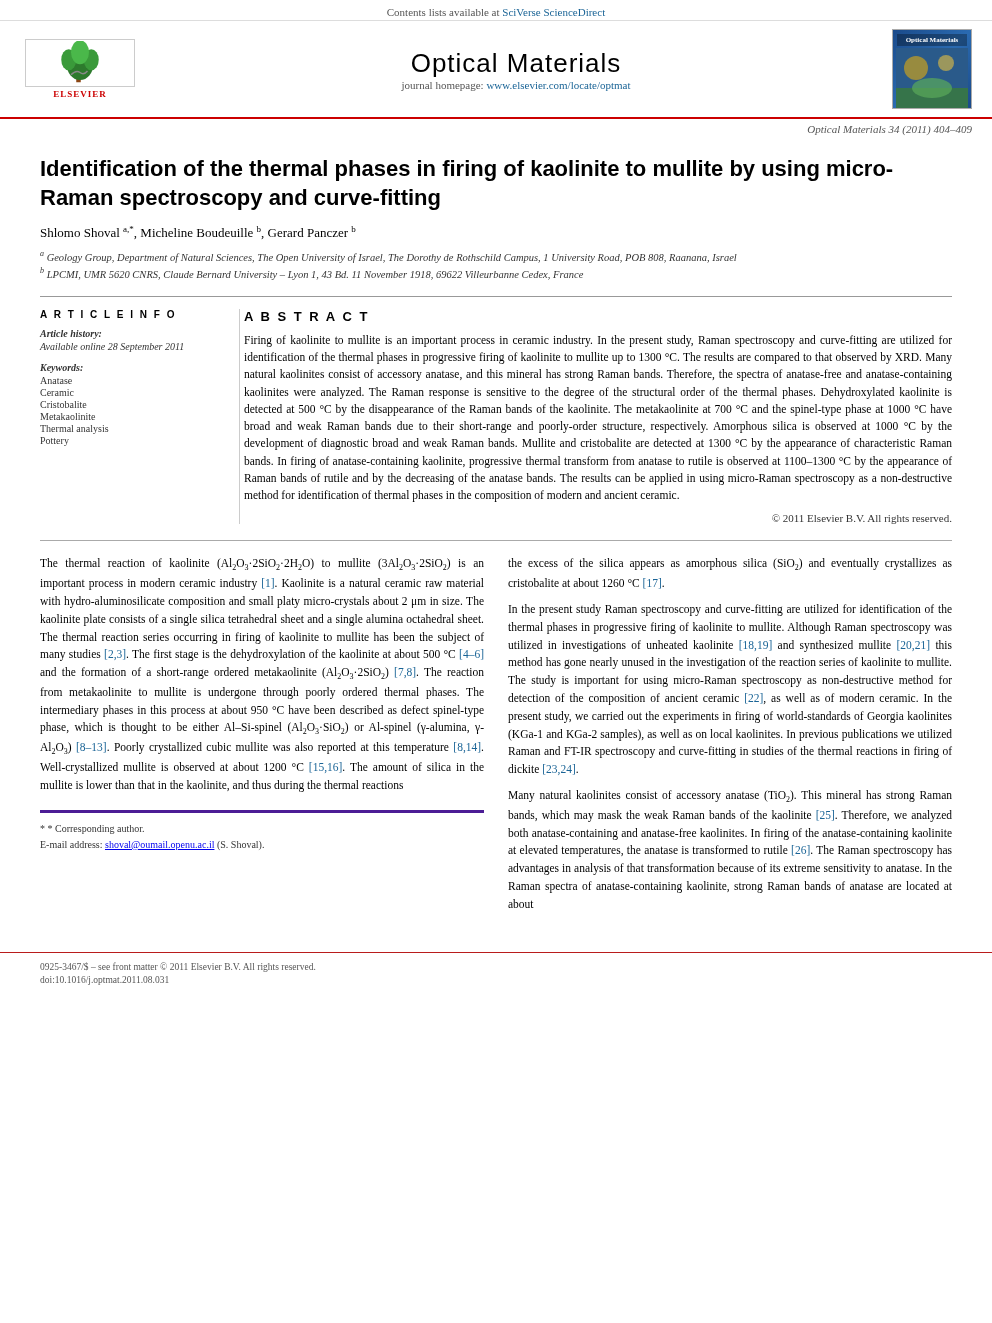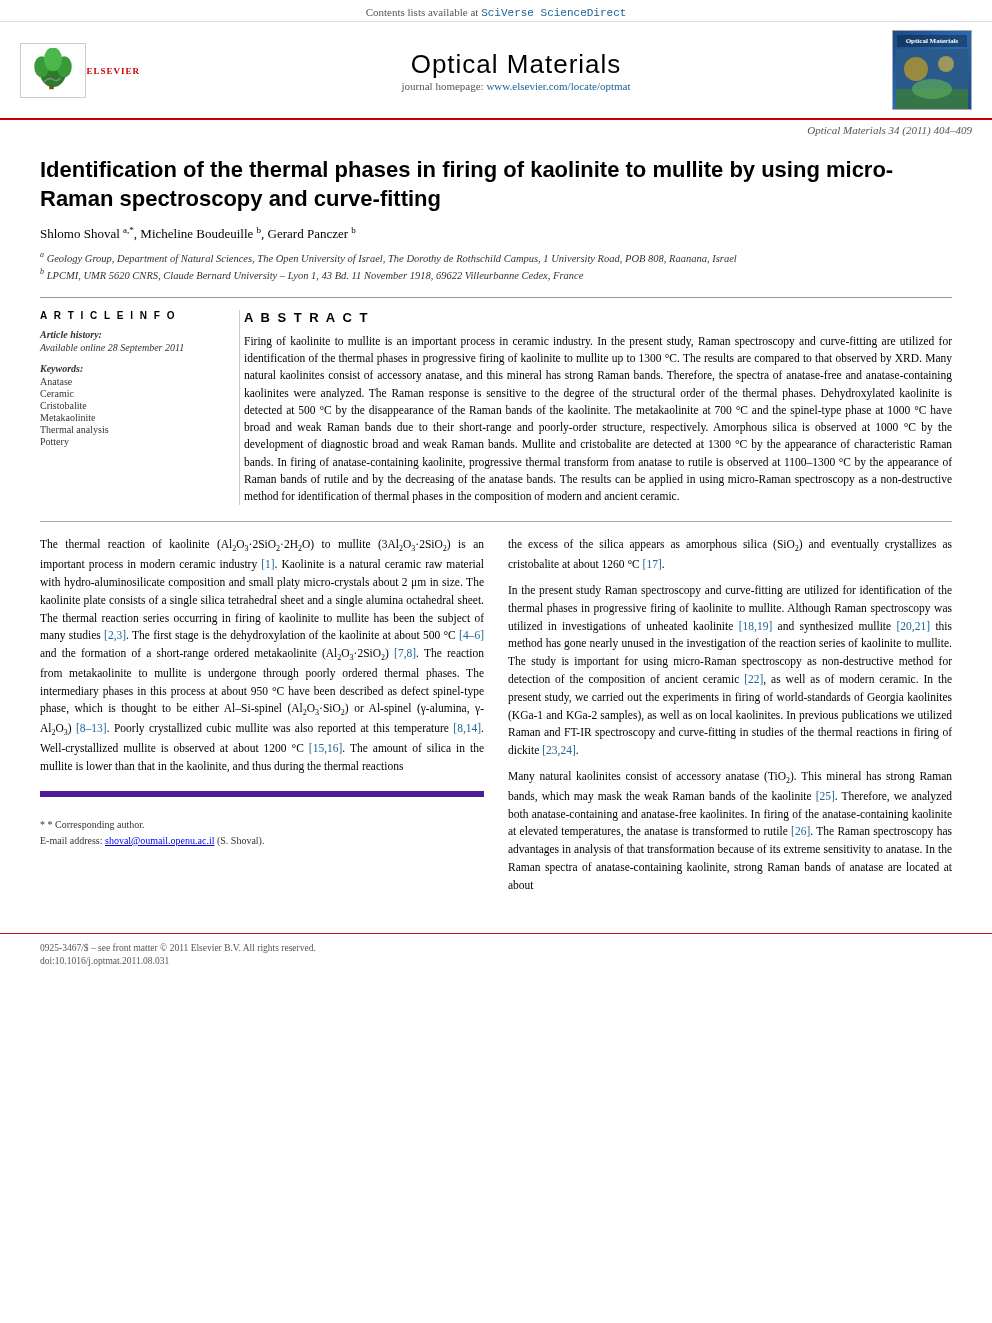--- a/index.html
+++ b/index.html
@@ -18,33 +18,33 @@
       padding: 4px 0 0 0;
       background: #fff;
     }
     .journal-top-bar {
       text-align: center;
       font-size: 11px;
       color: #555;
       padding: 2px 0;
       border-bottom: 1px solid #ddd;
     }
-    .journal-top-bar a { color: #1a6496; text-decoration: none; font-family: Liberation Mono, monospace; }
+    .journal-top-bar a { color: #1a6496; text-decoration: none; }
 
     .journal-banner {
       display: flex;
       align-items: center;
       justify-content: space-between;
       padding: 8px 20px;
     }
     .elsevier-logo {
       width: 120px;
       height: 60px;
       display: flex;
-      flex-direction: row;
+      flex-direction: column;
       align-items: center;
       justify-content: center;
     }
     .elsevier-logo-img {
       width: 110px;
       height: 55px;
       border: 1px solid #ccc;
       display: flex;
       align-items: center;
       justify-content: center;
@@ -277,22 +277,22 @@
       margin-top: 10px;
     }
     .footer-note {
       font-size: 9.5px;
       color: #555;
       line-height: 1.4;
     }
 
     .corresponding-note {
       margin-top: 16px;
-      padding-top: 20px;
-      border-top: 6px solid #4c1d95;
+      padding-top: 8px;
+      border-top: 3px solid #4c1d95;
       font-size: 10px;
       color: #333;
     }
     .corresponding-note .note-sym {
       font-size: 10px;
     }
 
     sub { font-size: 8px; }
     sup { font-size: 8px; }
   </style>
@@ -378,20 +378,21 @@
         <li>Thermal analysis</li>
         <li>Pottery</li>
       </ul>
     </div>
 
     <div class="abstract-col">
       <div class="abstract-title">A B S T R A C T</div>
       <div class="abstract-text">
         Firing of kaolinite to mullite is an important process in ceramic industry. In the present study, Raman spectroscopy and curve-fitting are utilized for identification of the thermal phases in progressive firing of kaolinite to mullite up to 1300 °C. The results are compared to that observed by XRD. Many natural kaolinites consist of accessory anatase, and this mineral has strong Raman bands. Therefore, the spectra of anatase-free and anatase-containing kaolinites were analyzed. The Raman response is sensitive to the degree of the structural order of the thermal phases. Dehydroxylated kaolinite is detected at 500 °C by the disappearance of the Raman bands of the kaolinite. The metakaolinite at 700 °C and the spinel-type phase at 1000 °C have broad and weak Raman bands due to their short-range and poorly-order structure, respectively. Amorphous silica is observed at 1000 °C by the development of diagnostic broad and weak Raman bands. Mullite and cristobalite are detected at 1300 °C by the appearance of characteristic Raman bands. In firing of anatase-containing kaolinite, progressive thermal transform from anatase to rutile is observed at 1100–1300 °C by the appearance of Raman bands of rutile and by the decreasing of the anatase bands. The results can be applied in using micro-Raman spectroscopy as a non-destructive method for identification of thermal phases in the composition of modern and ancient ceramic.
       </div>
+      <div class="abstract-footer">© 2011 Elsevier B.V. All rights reserved.</div>
     </div>
   </div>
 
   <hr class="section-divider">
 
   <div class="body-two-col">
 
     <div class="body-left">
 
       <div class="body-text">

